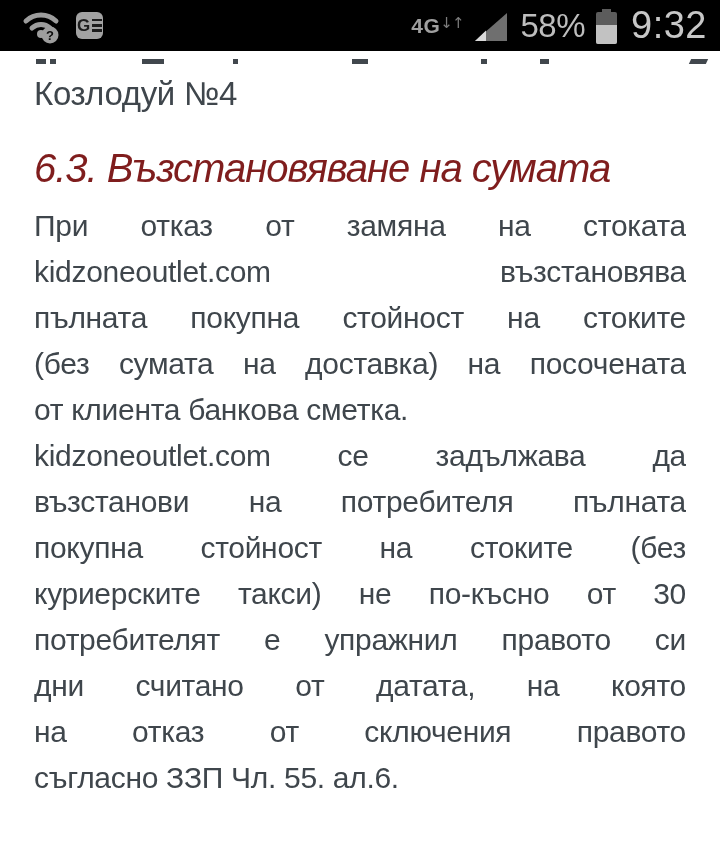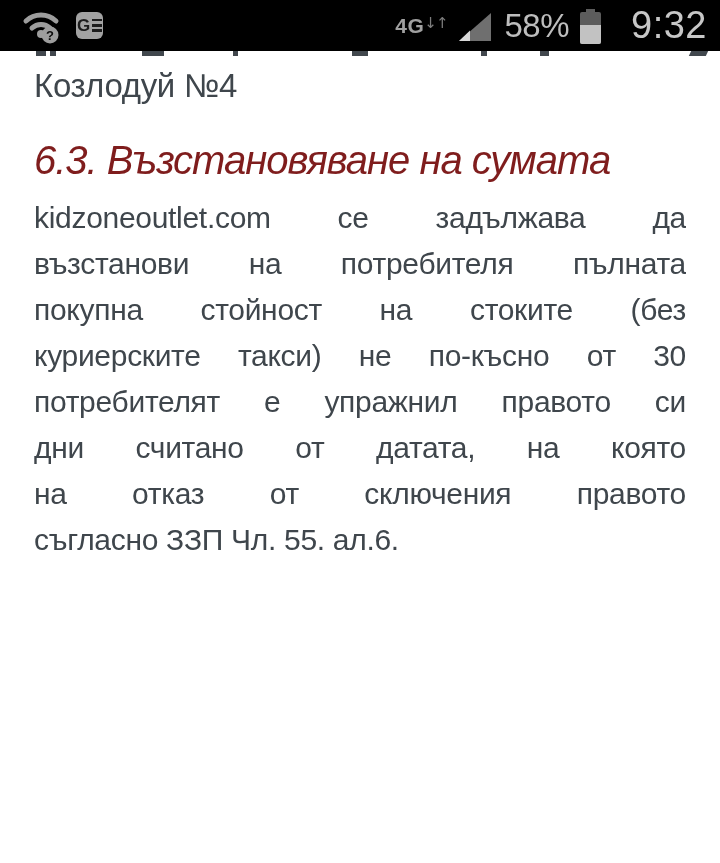--- a/index.html
+++ b/index.html
@@ -57,29 +57,29 @@
     display: flex; flex-direction: row; align-items: flex-start;
     line-height: 1;
     margin-right: -2px;
   }
   .net-type { color: #a0a0a0; font-size: 21px; font-weight: bold; letter-spacing: 0.5px; }
   .net-arrows { color: #7d7d7d; font-size: 15px; font-family: "DejaVu Sans", sans-serif; margin-top: 1px; letter-spacing: -1px; }
 
   .signal-wrap { width: 37px; height: 31px; margin-top: 3px; }
   .battery-pct { color: #bdbdbd; font-size: 33px; letter-spacing: -0.5px; }
   .battery-wrap { width: 21px; height: 35px; margin-top: 1px; }
-  .clock { color: #c7c7c7; font-size: 38px; letter-spacing: 0.5px; margin-left: 19px; }
+  .clock { color: #c7c7c7; font-size: 38px; letter-spacing: 0.5px; margin-left: 3px; }
 
   
   .content {
     position: absolute;
     top: 51px; left: 0;
     width: 720px;
     box-sizing: border-box;
-    padding: 0 34px;
+    padding: 8px 34px;
     color: #3f464c;
   }
 
   .clipped-line { position: relative; height: 7px; width: 652px; }
   .clipped-line span {
     position: absolute; top: 0;
     height: 5px;
     background: #41474d;
     display: block;
   }
@@ -175,20 +175,27 @@
       <span style="left:506px;width:9px;"></span>
       <span style="left:656px;width:17px; transform:skewX(-25deg);"></span>
     </div>
 
     <div class="address-line">Козлодуй №4</div>
 
     <h2 class="section-heading">6.3. Възстановяване на сумата</h2>
 
     <div class="body-text">
       <div>
+        <div class="pline">При отказ от замяна на стоката</div>
+        <div class="pline">kidzoneoutlet.com възстановява</div>
+        <div class="pline">пълната покупна стойност на стоките</div>
+        <div class="pline">(без сумата на доставка) на посочената</div>
+        <div class="pline last">от клиента банкова сметка.</div>
+      </div>
+      <div>
         <div class="pline">kidzoneoutlet.com се задължава да</div>
         <div class="pline">възстанови на потребителя пълната</div>
         <div class="pline">покупна стойност на стоките (без</div>
         <div class="pline">куриерските такси) не по-късно от 30</div>
         <div class="pline">потребителят е упражнил правото си</div>
         <div class="pline">дни считано от датата, на която</div>
         <div class="pline">на отказ от сключения правото</div>
         <div class="pline last">съгласно ЗЗП Чл. 55. ал.6.</div>
       </div>
     </div>

